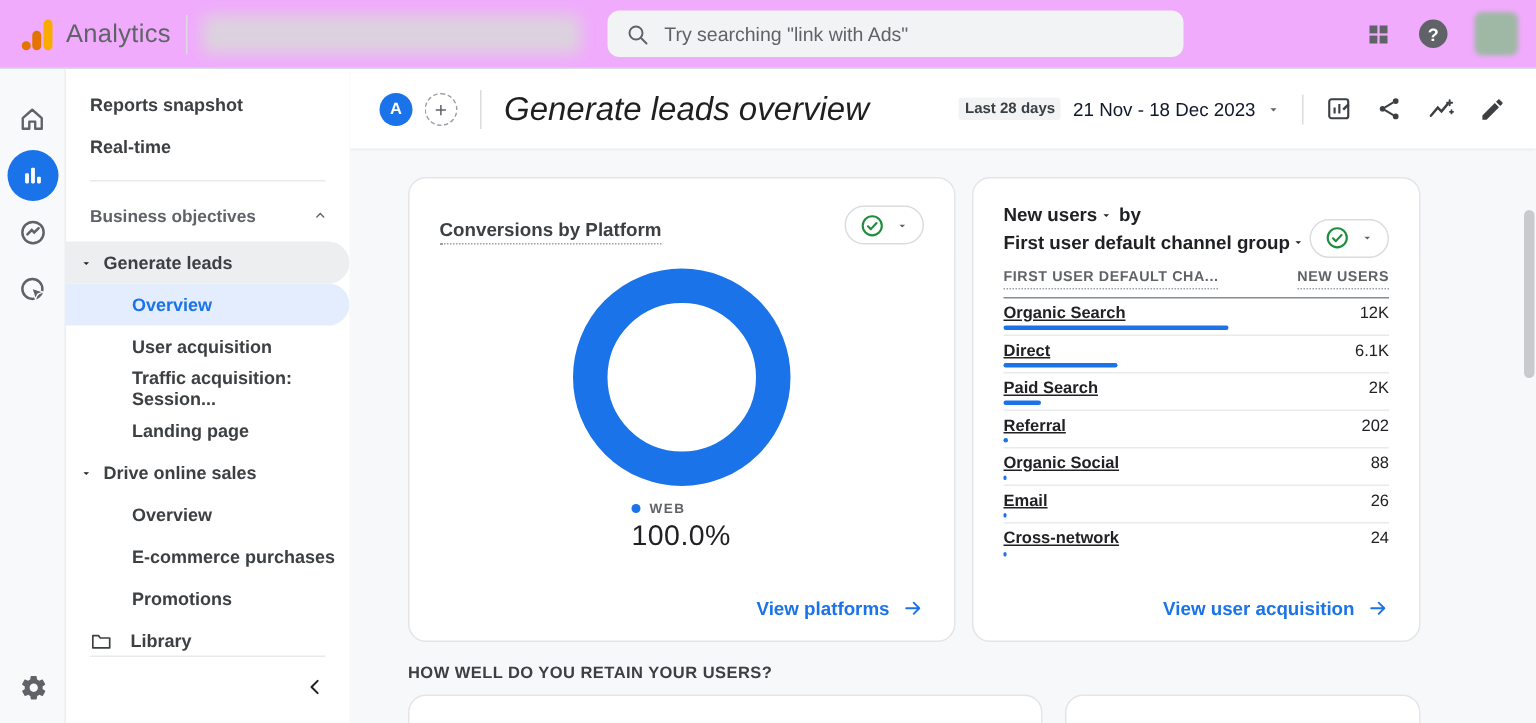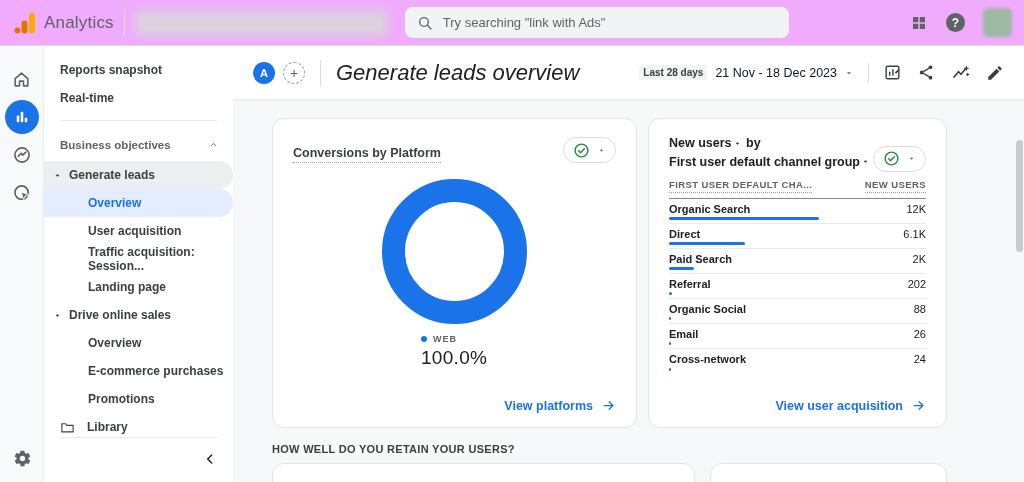--- a/index.html
+++ b/index.html
@@ -86,21 +86,21 @@
     font-weight:bold; display:flex; align-items:center; gap:8px; cursor:pointer; }
 
   .c2-titles { font-size:12.5px; font-weight:bold; color:#202124; line-height:1.45; }
   .inline-caret { display:inline-block; vertical-align:middle; margin:0 1px; }
   .col-headers { display:flex; justify-content:space-between; margin-top:7px;
     font-size:9.5px; letter-spacing:.4px; color:#5f6368; font-weight:bold; }
   .col-headers span { border-bottom:1px dotted #9aa0a6; padding-bottom:2px; }
   .table-wrap { margin-top:5px; border-top:1px solid #868b90; }
   .t-row { height:25px; position:relative; border-bottom:1px solid #e8eaed; }
   .t-row:last-child { border-bottom:none; }
-  .t-label { position:absolute; left:0; top:4px; font-size:11px; font-weight:bold; color:#202124; }
+  .t-label { position:absolute; left:0; top:4px; font-size:11px; font-weight:bold; color:#202124;text-decoration:underline; }
   .t-value { position:absolute; right:0; top:4px; font-size:11px; color:#202124; }
   .t-bar { position:absolute; left:0; bottom:3px; height:3px; border-radius:2px; background:#1a73e8; }
 
   .section-title { margin-top:15px; font-size:11px; font-weight:bold; color:#3c4043; letter-spacing:.3px; }
   .stub-row { display:flex; gap:15px; margin-top:8px; }
   .stub { background:#fff; border:1px solid #e3e5e8; border-radius:12px; height:60px; }
   .stubA { width:423px; } .stubB { width:237px; }
 
   .scroll-thumb { position:absolute; right:1px; top:140px; width:7px; height:112px;
     background:#c8cacd; border-radius:4px; }

